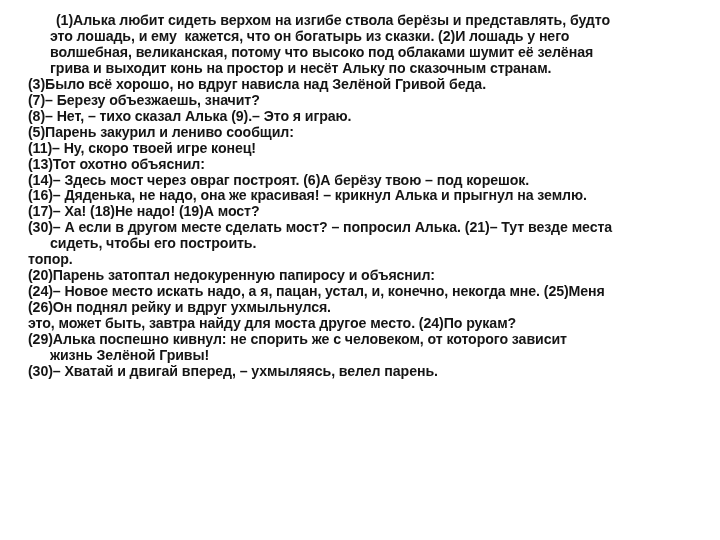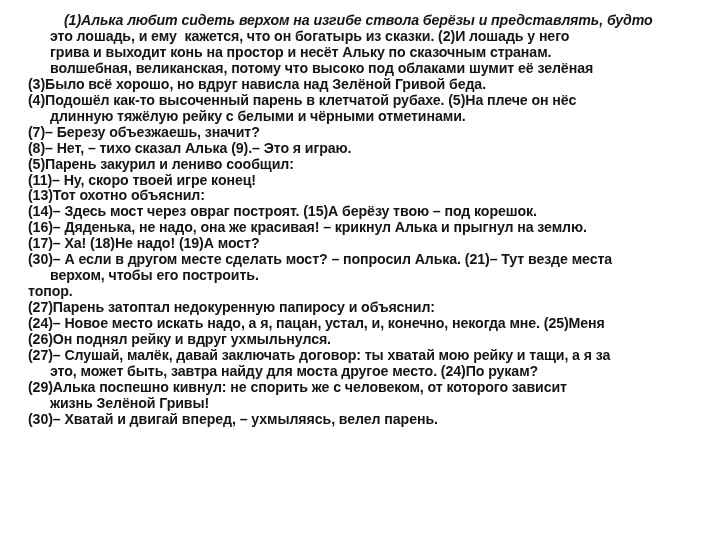--- a/index.html
+++ b/index.html
@@ -31,84 +31,78 @@
     margin: 0;
     padding-left: 22px; 
   }
   .para > .line {
     white-space: pre;   
   }
   .para > .line:first-child {
     margin-left: -22px; 
   }
   .para.p1 > .line:first-child {
-    margin-left: 14px;   
-    font-style: italic;
+    margin-left: 6px;   
   }
 </style>
 </head>
 <body>
 
 <div class="page">
   <div class="text-block" id="text-block">
       <div class="para p1">
         <div class="line">(1)Алька любит сидеть верхом на изгибе ствола берёзы и представлять, будто</div>
         <div class="line">это лошадь, и ему  кажется, что он богатырь из сказки. (2)И лошадь у него</div>
+        <div class="line">волшебная, великанская, потому что высоко под облаками шумит её зелёная</div>
         <div class="line">грива и выходит конь на простор и несёт Альку по сказочным странам.</div>
-        <div class="line">волшебная, великанская, потому что высоко под облаками шумит её зелёная</div>
       </div>
       <div class="para">
         <div class="line">(3)Было всё хорошо, но вдруг нависла над Зелёной Гривой беда.</div>
-      </div>
-      <div class="para">
-        <div class="line">(4)Подошёл как-то высоченный парень в клетчатой рубахе. (5)На плече он нёс</div>
-        <div class="line">длинную тяжёлую рейку с белыми и чёрными отметинами.</div>
       </div>
       <div class="para">
         <div class="line">(7)– Березу объезжаешь, значит?</div>
       </div>
       <div class="para">
         <div class="line">(8)– Нет, – тихо сказал Алька (9).– Это я играю.</div>
       </div>
       <div class="para">
         <div class="line">(5)Парень закурил и лениво сообщил:</div>
       </div>
       <div class="para">
         <div class="line">(11)– Ну, скоро твоей игре конец!</div>
       </div>
       <div class="para">
         <div class="line">(13)Тот охотно объяснил:</div>
       </div>
       <div class="para">
-        <div class="line">(14)– Здесь мост через овраг построят. (15)А берёзу твою – под корешок.</div>
+        <div class="line">(14)– Здесь мост через овраг построят. (6)А берёзу твою – под корешок.</div>
       </div>
       <div class="para">
         <div class="line">(16)– Дяденька, не надо, она же красивая! – крикнул Алька и прыгнул на землю.</div>
       </div>
       <div class="para">
         <div class="line">(17)– Ха! (18)Не надо! (19)А мост?</div>
       </div>
       <div class="para">
         <div class="line">(30)– А если в другом месте сделать мост? – попросил Алька. (21)– Тут везде места</div>
-        <div class="line">верхом, чтобы его построить.</div>
+        <div class="line">сидеть, чтобы его построить.</div>
       </div>
       <div class="para">
         <div class="line">топор.</div>
       </div>
       <div class="para">
-        <div class="line">(27)Парень затоптал недокуренную папиросу и объяснил:</div>
+        <div class="line">(20)Парень затоптал недокуренную папиросу и объяснил:</div>
       </div>
       <div class="para">
         <div class="line">(24)– Новое место искать надо, а я, пацан, устал, и, конечно, некогда мне. (25)Меня</div>
       </div>
       <div class="para">
         <div class="line">(26)Он поднял рейку и вдруг ухмыльнулся.</div>
       </div>
       <div class="para">
-        <div class="line">(27)– Слушай, малёк, давай заключать договор: ты хватай мою рейку и тащи, а я за</div>
         <div class="line">это, может быть, завтра найду для моста другое место. (24)По рукам?</div>
       </div>
       <div class="para">
         <div class="line">(29)Алька поспешно кивнул: не спорить же с человеком, от которого зависит</div>
         <div class="line">жизнь Зелёной Гривы!</div>
       </div>
       <div class="para">
         <div class="line">(30)– Хватай и двигай вперед, – ухмыляясь, велел парень.</div>
       </div>
     </div>

